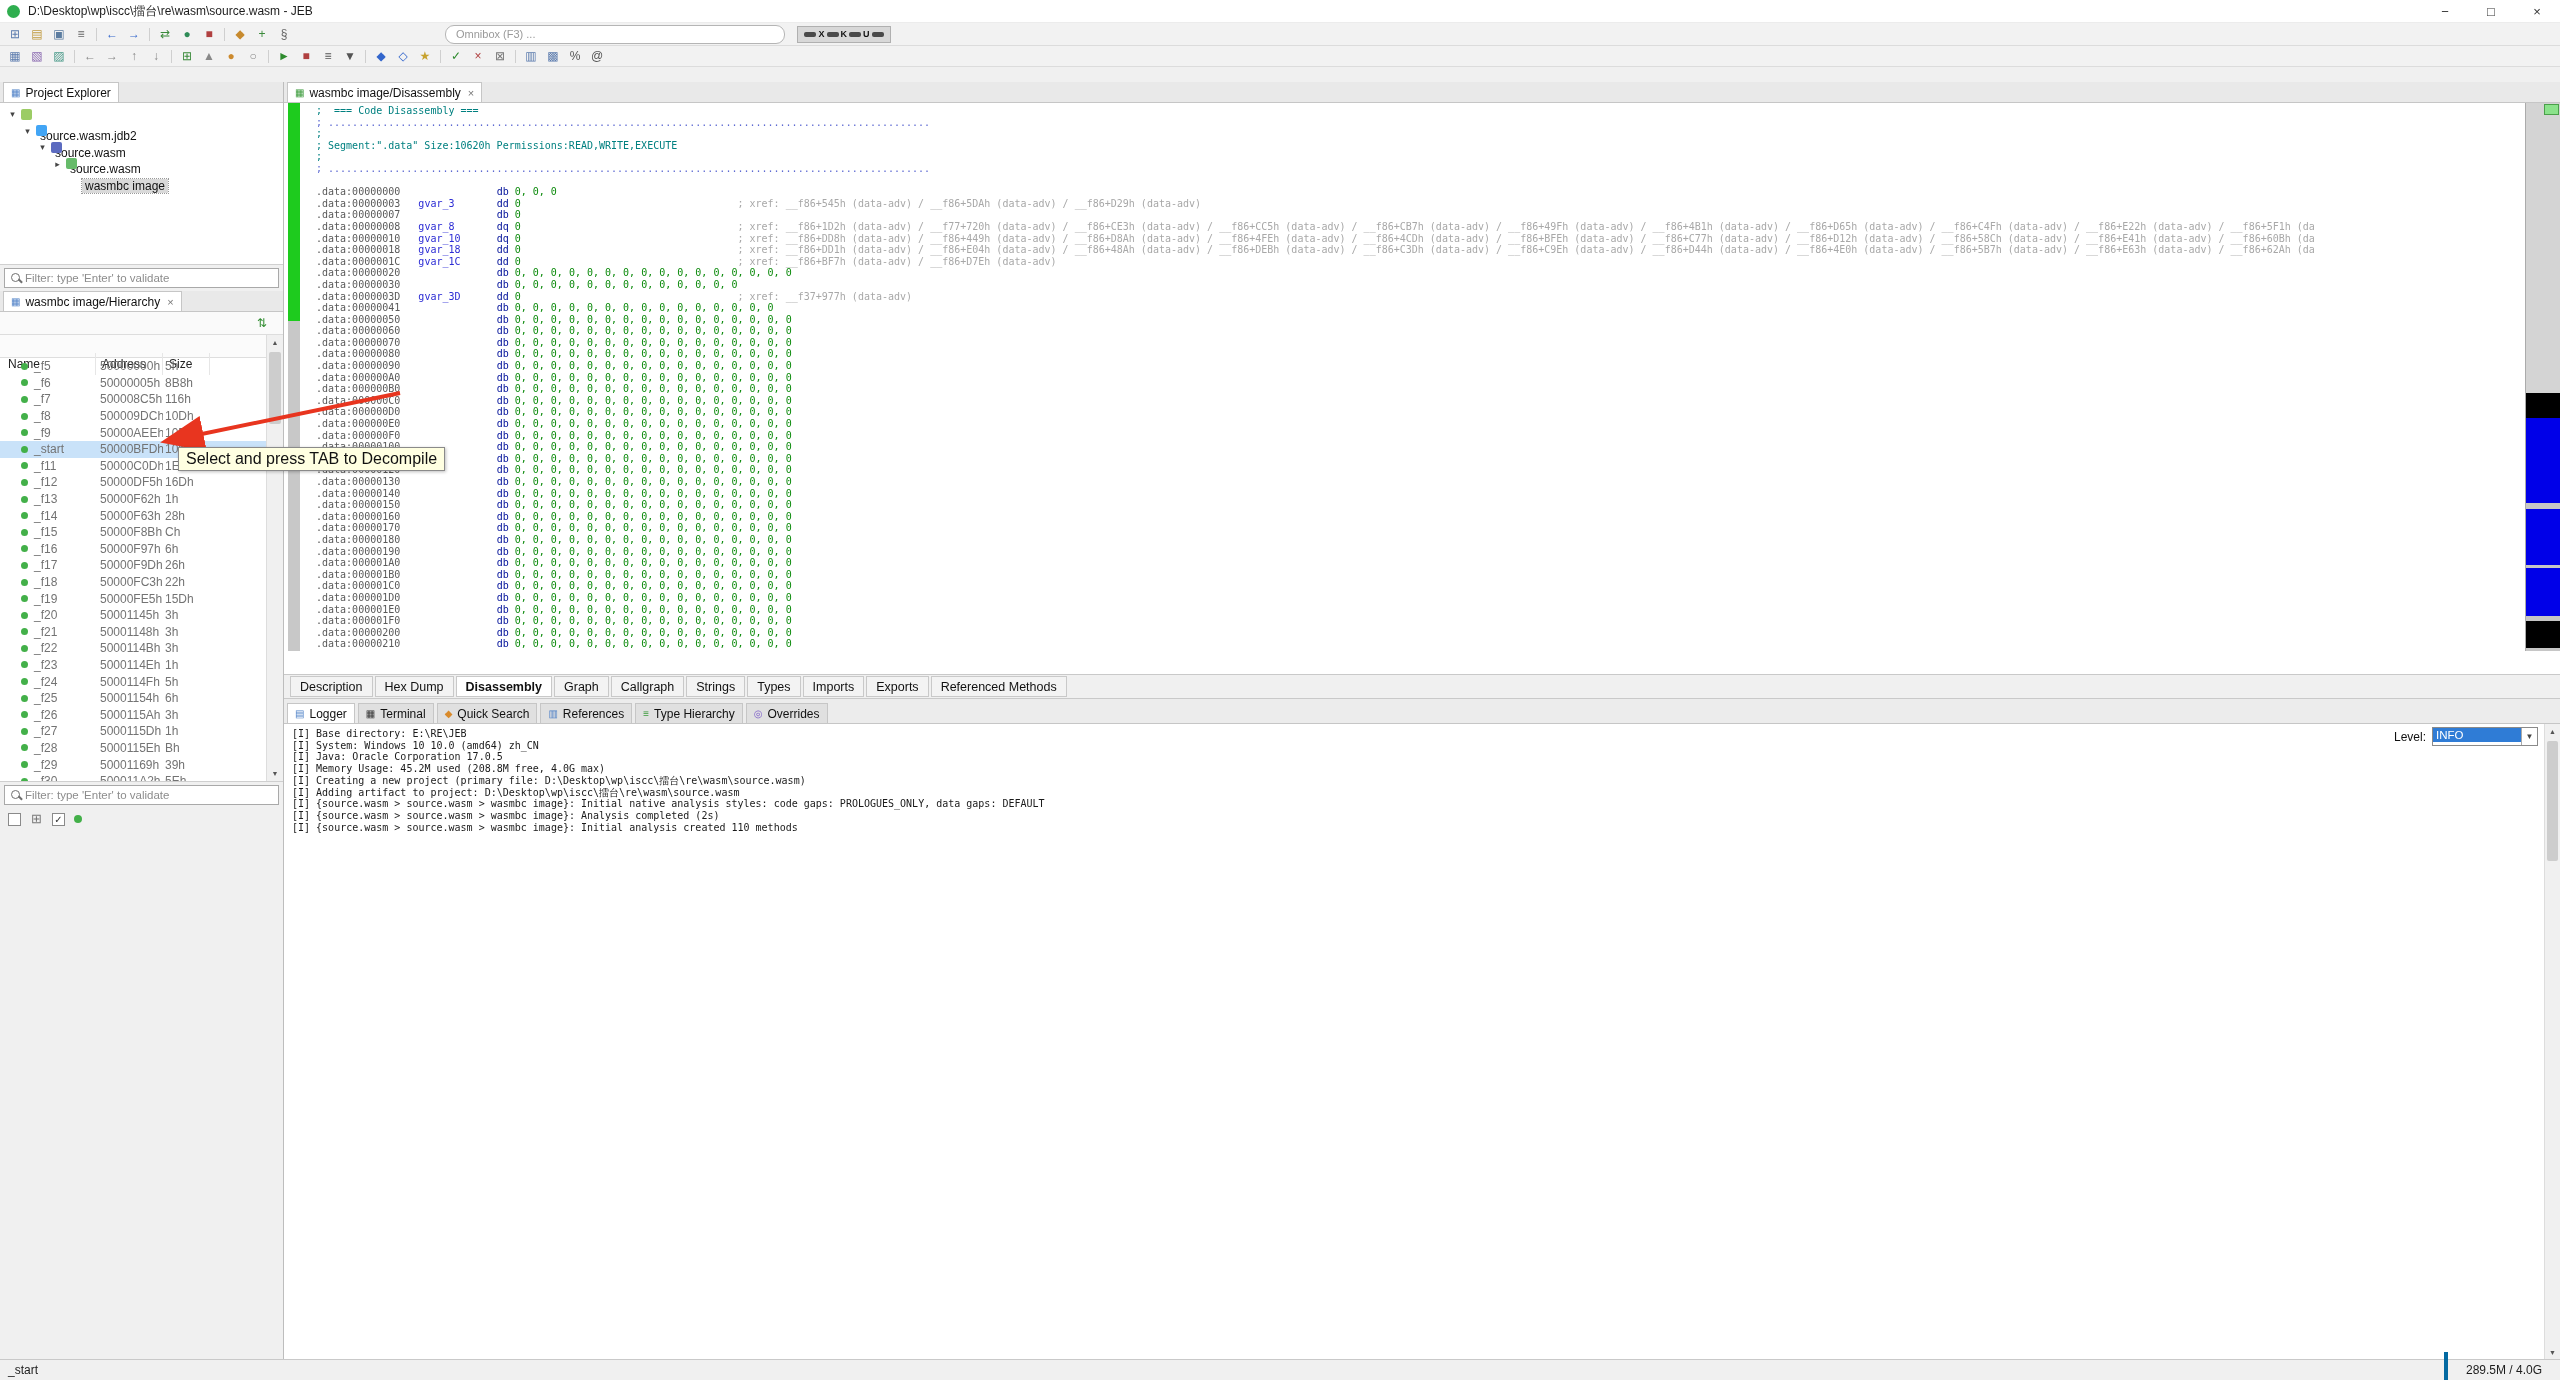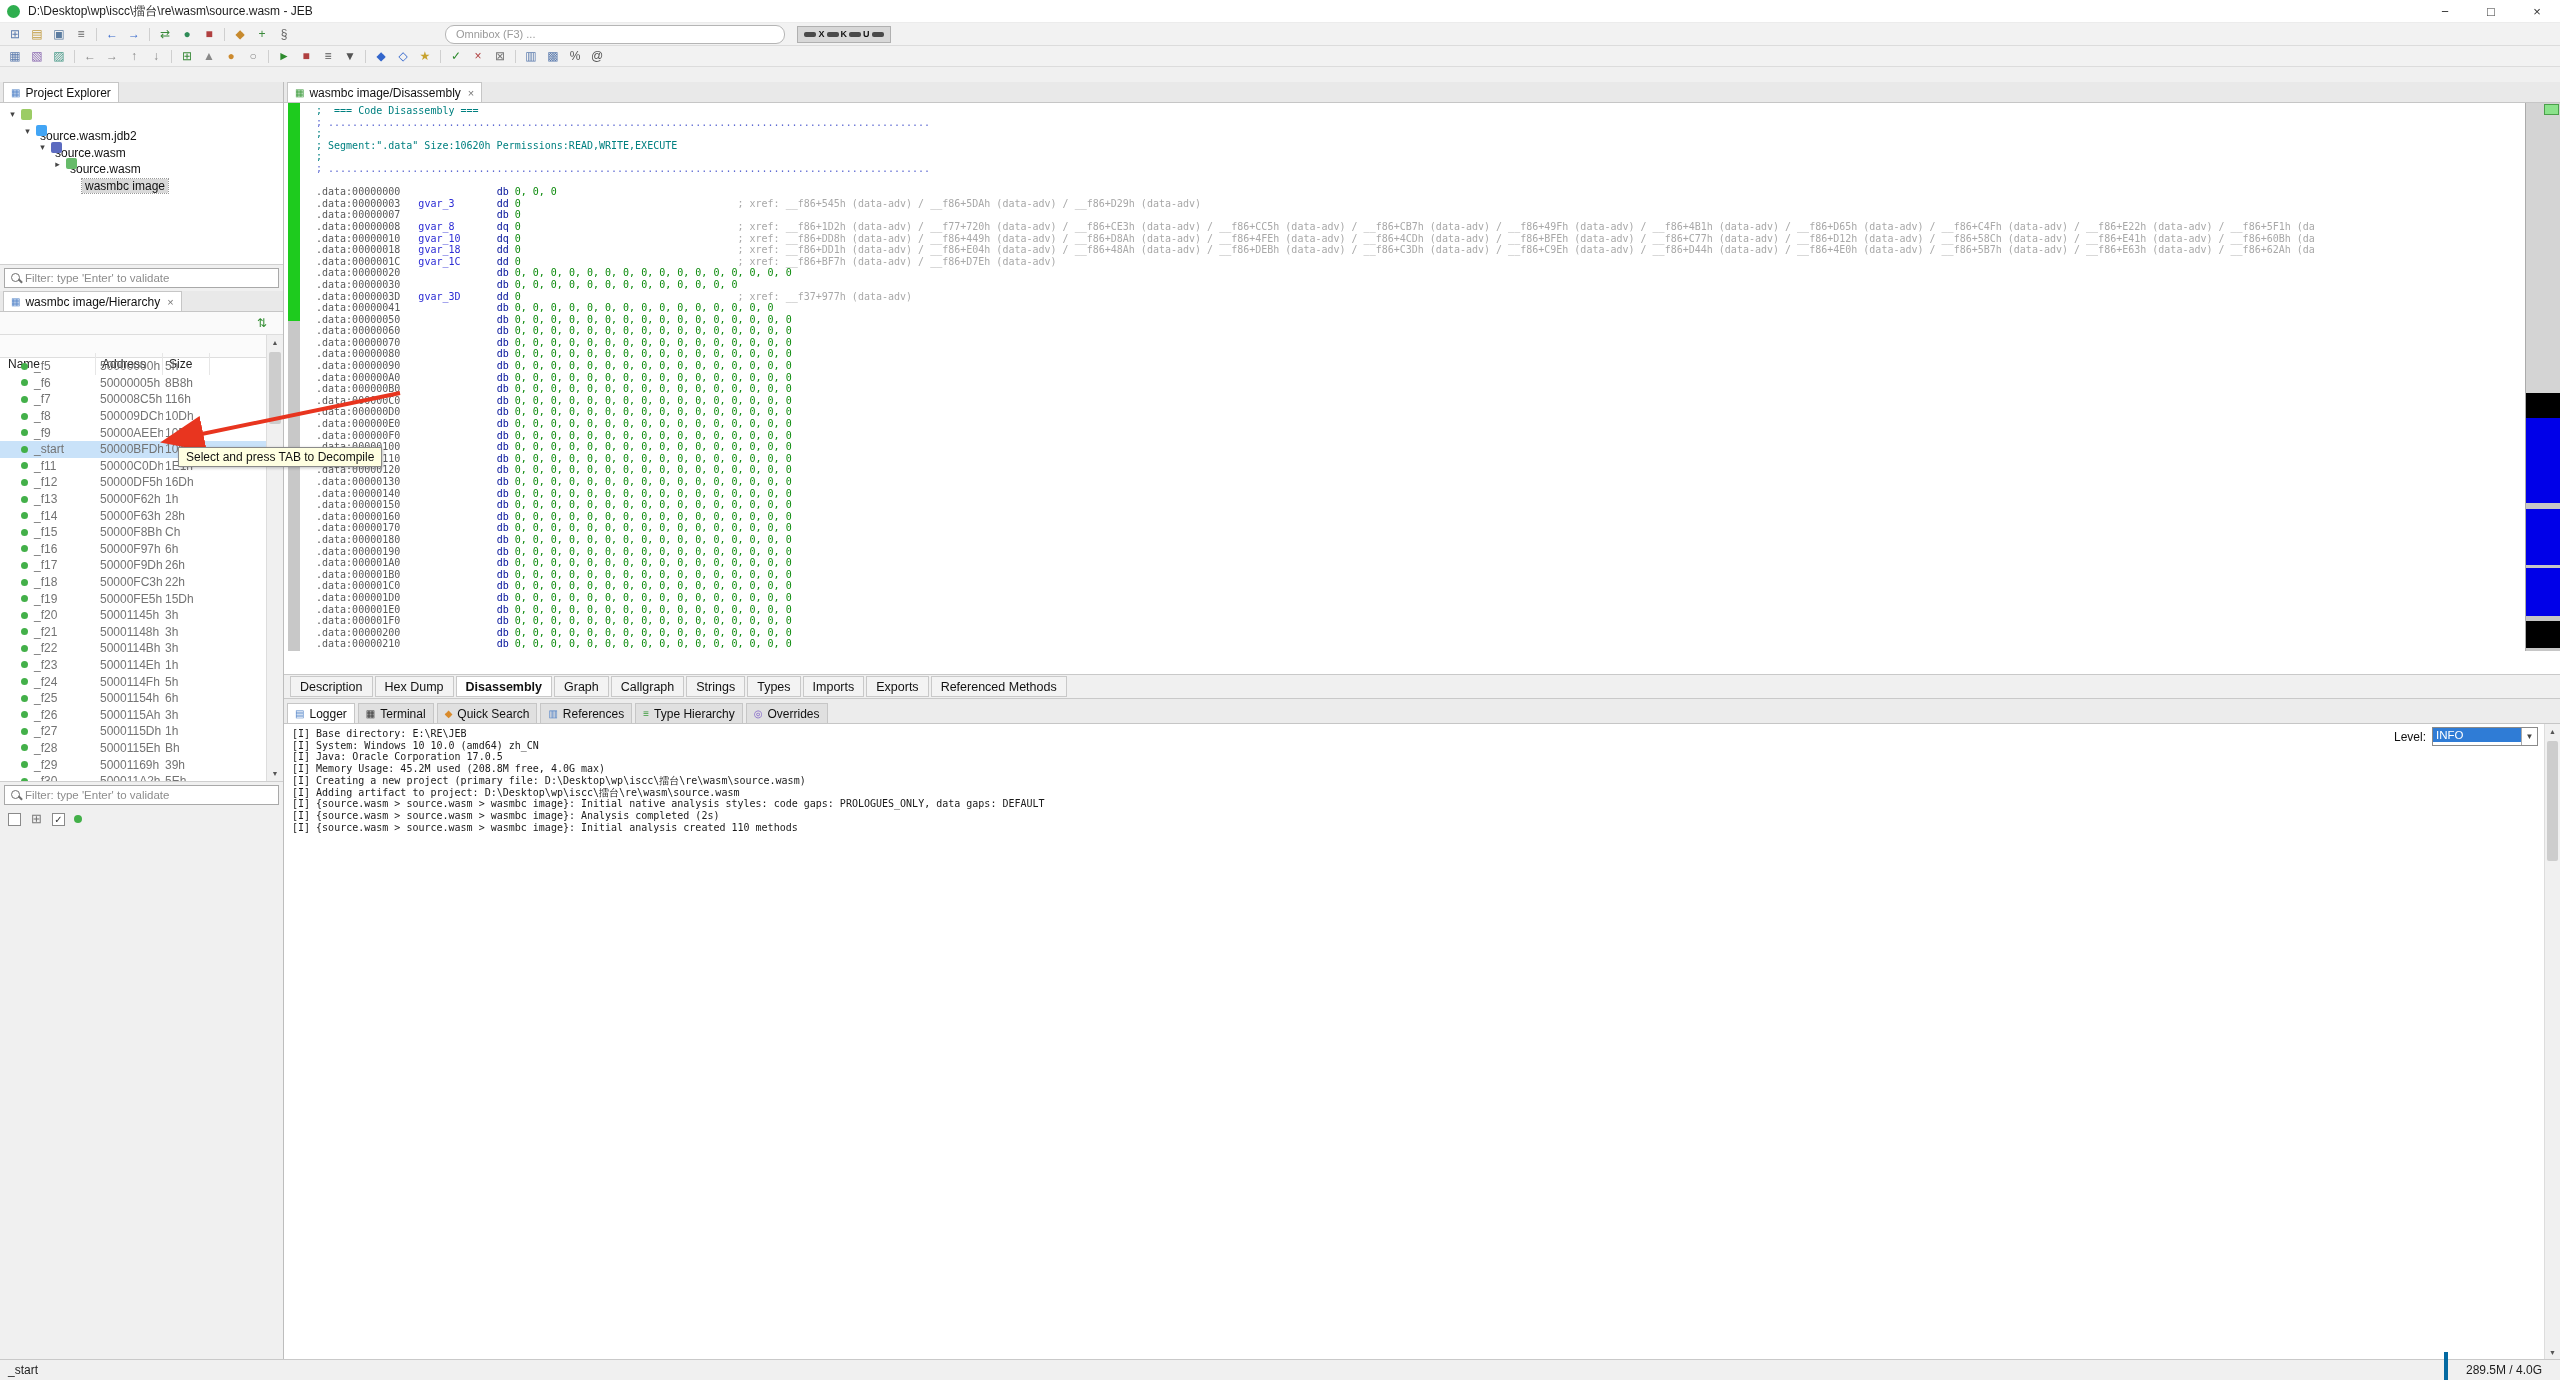--- a/index.html
+++ b/index.html
@@ -118,21 +118,21 @@
   .level-arrow{width:15px;height:100%;border-left:1px solid #aaa;display:flex;align-items:center;justify-content:center;font-size:8px;color:#444;}
   .logscroll{position:absolute;right:0;top:0;bottom:0;width:15px;background:#f0f0f0;border-left:1px solid #ddd;}
 
   
   .statusbar{position:absolute;left:0;right:0;bottom:0;height:20px;background:#f0f0f0;border-top:1px solid #c9c9c9;display:flex;align-items:center;font-size:12px;color:#1c1c1c;}
   .st-left{margin-left:8px;}
   .st-right{margin-left:auto;border-left:4px solid #0369a1;height:100%;display:flex;align-items:center;padding:8px 14px;width:84px;justify-content:center;}
 
   
   .arrowsvg{position:absolute;left:0;top:0;width:2560px;height:1380px;pointer-events:none;z-index:50;}
-  .tooltip{position:absolute;left:178px;top:447px;background:#ffffe1;border:1px solid #8a8a8a;font-size:12px;padding:2px 7px;z-index:60;box-shadow:1px 1px 3px rgba(0,0,0,.25);white-space:nowrap;}
+  .tooltip{position:absolute;left:178px;top:447px;background:#ffffe1;border:1px solid #8a8a8a;font-size:16px;padding:2px 7px;z-index:60;box-shadow:1px 1px 3px rgba(0,0,0,.25);white-space:nowrap;}
 </style>
 </head>
 <body>
 
 <div class="win">
 
   <div class="titlebar">
     <div class="appicon"></div>
     <div class="apptitle">D:\Desktop\wp\iscc\擂台\re\wasm\source.wasm - JEB</div>
     <div class="wctrls">

